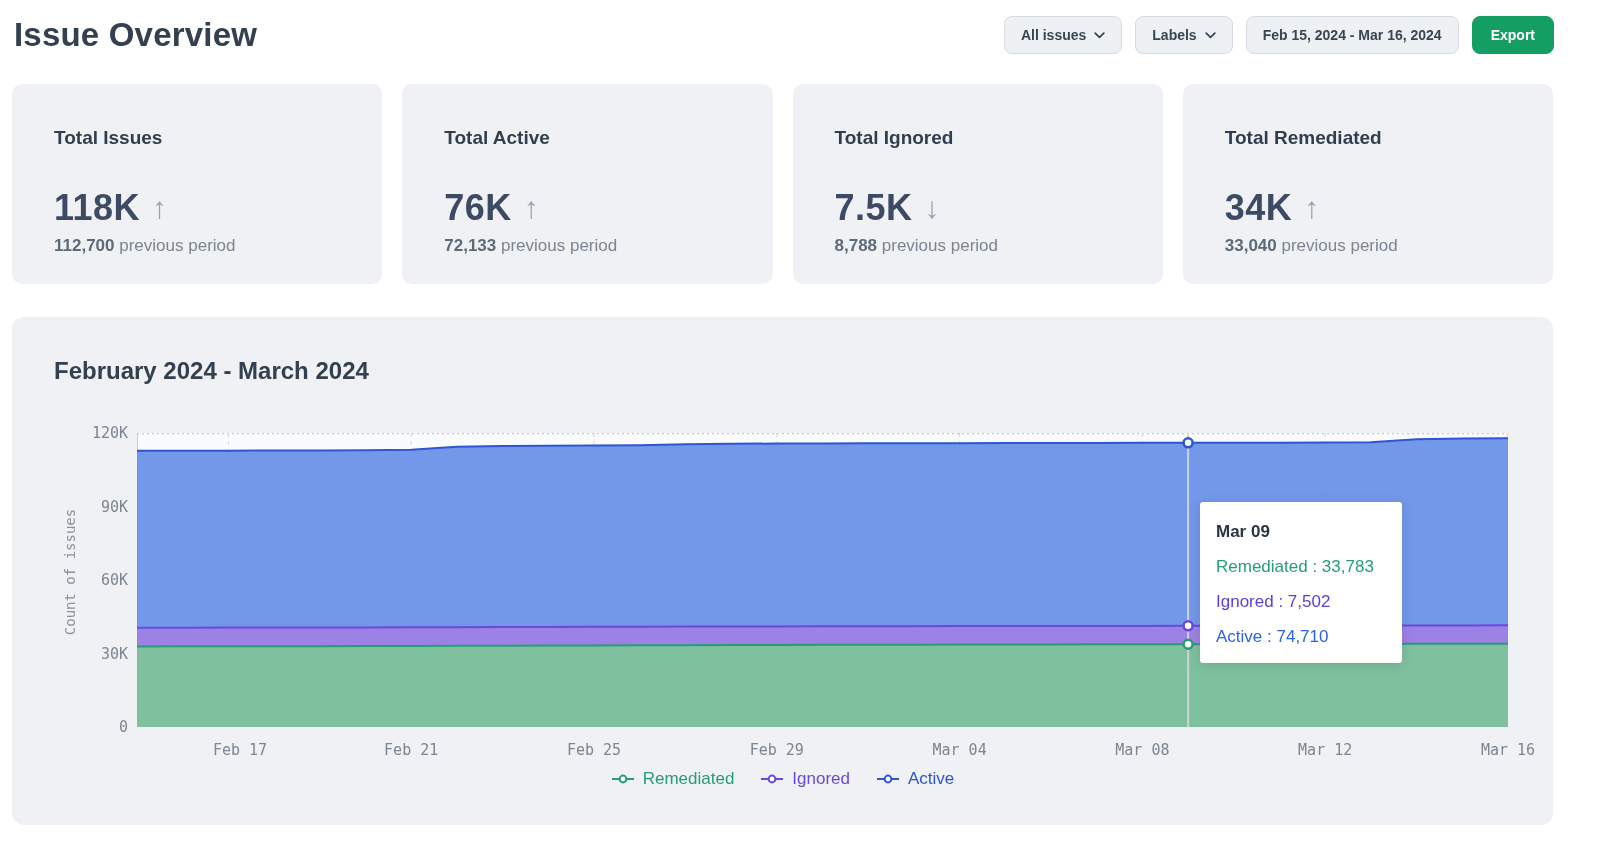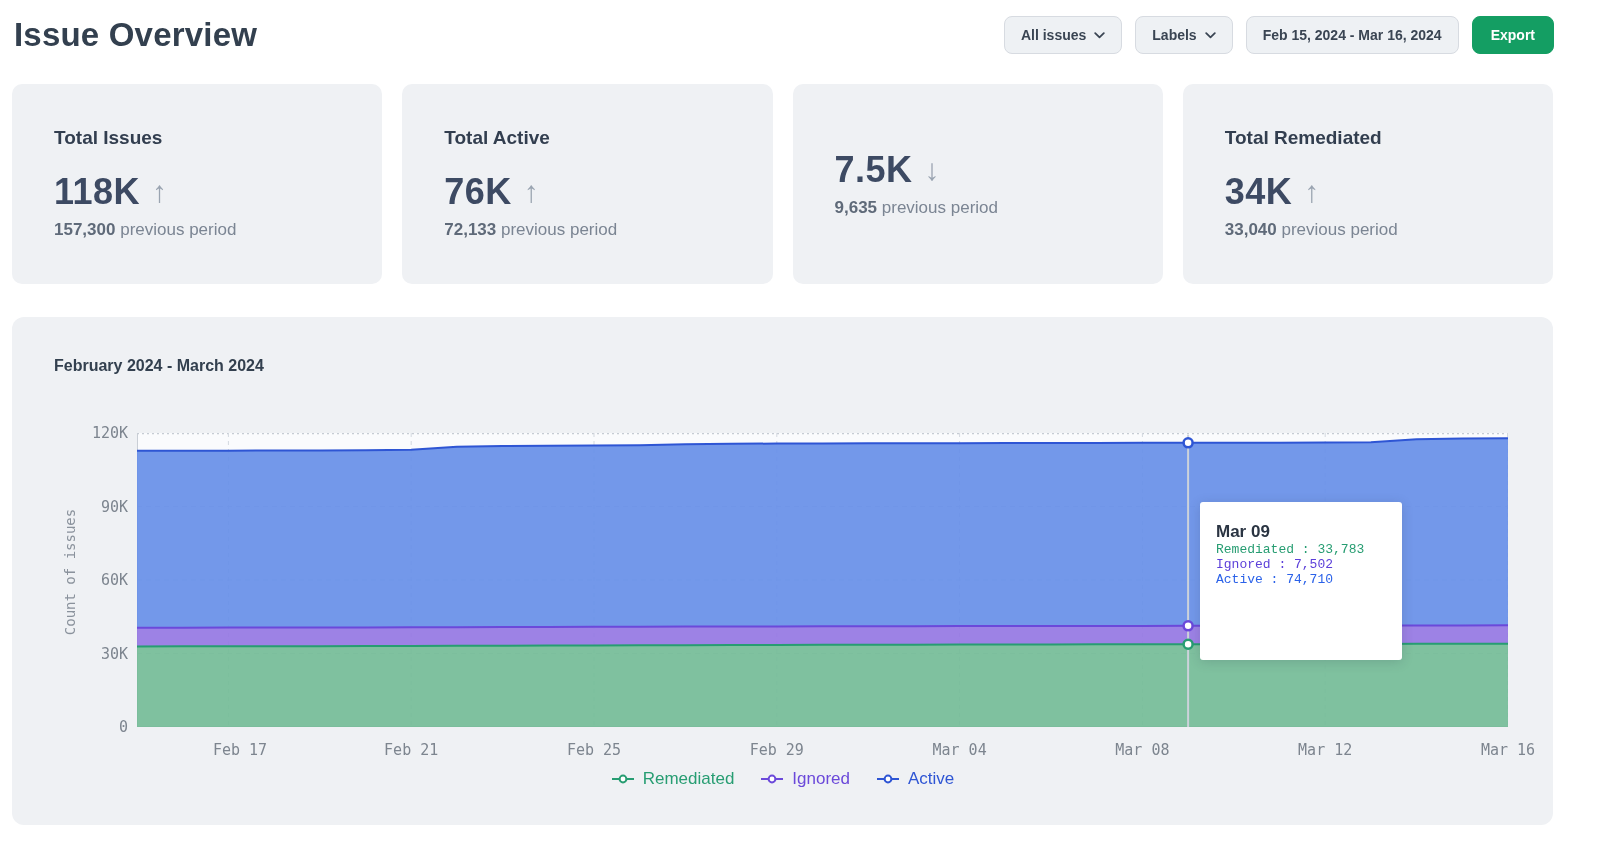--- a/index.html
+++ b/index.html
@@ -16,30 +16,30 @@
     padding:0 16px; font-size:14px; font-weight:600; color:#3a4553; cursor:pointer;
     font-family:"Liberation Sans",sans-serif; }
   .btn svg { display:block; }
   .btn-export { background:#149e63; border:1px solid #149e63; color:#ffffff; padding:0 18px; }
 
   
   .stat-cards { display:flex; gap:20px; margin:30px 47px 0 12px; }
   .card { flex:1; height:200px; background:#eff1f4; border-radius:10px;
     padding:43px 20px 0 42px; }
   .card-title { font-size:19px; font-weight:700; color:#323e4f; }
-  .card-value-row { margin-top:22px; display:flex; align-items:center; }
+  .card-value-row { margin-top:38px; display:flex; align-items:center; }
   .card-value { font-size:36px; font-weight:700; color:#3d4a63; letter-spacing:.5px; }
   .trend { font-size:30px; color:#9aa4b1; margin-left:12px; font-weight:400; line-height:1; }
   .card-prev { margin-top:7px; font-size:17px; color:#7b8593; }
   .card-prev b { color:#5f6a79; font-weight:700; }
 
   
   .chart-card { position:relative; margin:33px 47px 0 12px; height:508px;
     background:#eff1f4; border-radius:12px; }
-  .chart-title { position:absolute; left:42px; top:40px; font-size:16px;
+  .chart-title { position:absolute; left:42px; top:40px; font-size:24px;
     font-weight:700; color:#33404f; }
   .plot { position:absolute; left:125px; top:116px; width:1371px; height:294px;
     background:#fafbfd; }
   .plot svg { display:block; }
   .y-axis-label { position:absolute; left:-62px; top:247px; width:240px;
     transform:rotate(-90deg); text-align:center;
     font-family:"DejaVu Sans Mono", monospace; font-size:14px; color:#8a929c; }
   .y-ticks { position:absolute; left:0; top:116px; width:116px; height:294px; }
   .y-ticks span { position:absolute; right:0; transform:translateY(-50%);
     font-family:"DejaVu Sans Mono", monospace; font-size:15px; color:#7d858f;margin-left:32px; }
@@ -50,21 +50,21 @@
     justify-content:center; align-items:center; gap:26px; }
   .legend-item { display:inline-flex; align-items:center; gap:8px; font-size:17px;
     cursor:pointer; }
   .legend-item svg { display:block; }
 
   
   .tooltip { position:absolute; left:1188px; top:185px; width:202px; min-height:158px;
     background:#ffffff; border-radius:3px; box-shadow:0 2px 12px rgba(40,50,70,.18);
     padding:20px 0 16px 16px; z-index:5; }
   .tooltip-title { font-size:17px; font-weight:700; color:#2a3442; }
-  .tt-row { margin-top:0; font-size:13px; white-space:nowrap;font-family:Liberation Mono, monospace; }
+  .tt-row { margin-top:15px; font-size:17px; white-space:nowrap; }
 </style>
 </head>
 <body>
 
 <div class="topbar">
   <div class="page-title">Issue Overview</div>
   <div class="controls">
     <button class="btn">
       <span>All issues</span>
       <span>
@@ -91,38 +91,39 @@
 </div>
 
 <div class="stat-cards">
 
   <div class="card">
     <div class="card-title">Total Issues</div>
     <div class="card-value-row">
       <span class="card-value">118K</span>
       <span class="trend">↑</span>
     </div>
-    <div class="card-prev"><b>157,300</b><span> previous period</span></div>
+    <div class="card-prev"><b>112,700</b><span> previous period</span></div>
   </div>
 
   <div class="card">
     <div class="card-title">Total Active</div>
     <div class="card-value-row">
       <span class="card-value">76K</span>
       <span class="trend">↑</span>
     </div>
     <div class="card-prev"><b>72,133</b><span> previous period</span></div>
   </div>
 
   <div class="card">
+    <div class="card-title">Total Ignored</div>
     <div class="card-value-row">
       <span class="card-value">7.5K</span>
       <span class="trend">↓</span>
     </div>
-    <div class="card-prev"><b>9,635</b><span> previous period</span></div>
+    <div class="card-prev"><b>8,788</b><span> previous period</span></div>
   </div>
 
   <div class="card">
     <div class="card-title">Total Remediated</div>
     <div class="card-value-row">
       <span class="card-value">34K</span>
       <span class="trend">↑</span>
     </div>
     <div class="card-prev"><b>33,040</b><span> previous period</span></div>
   </div>

